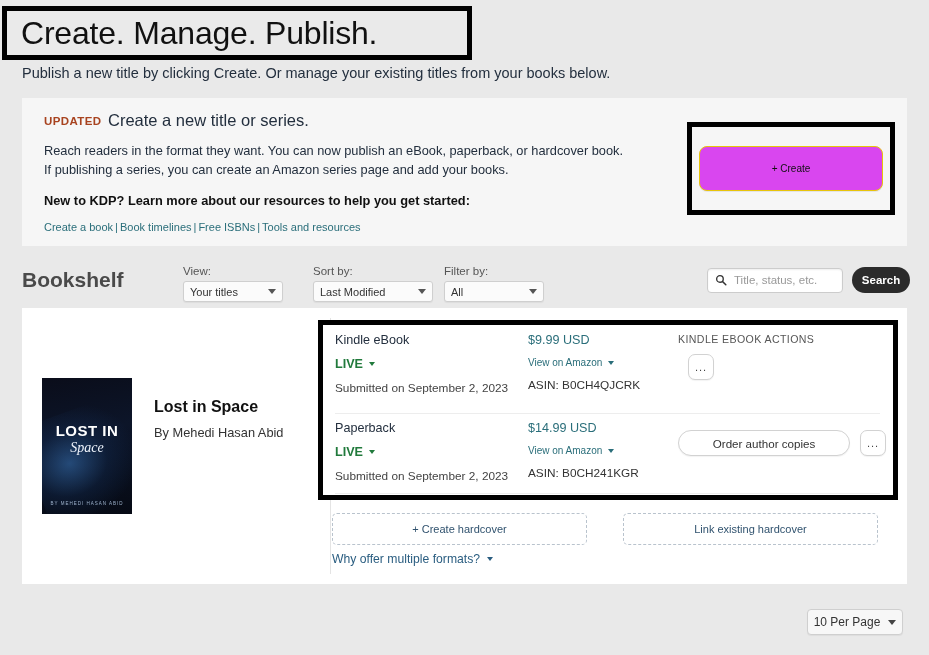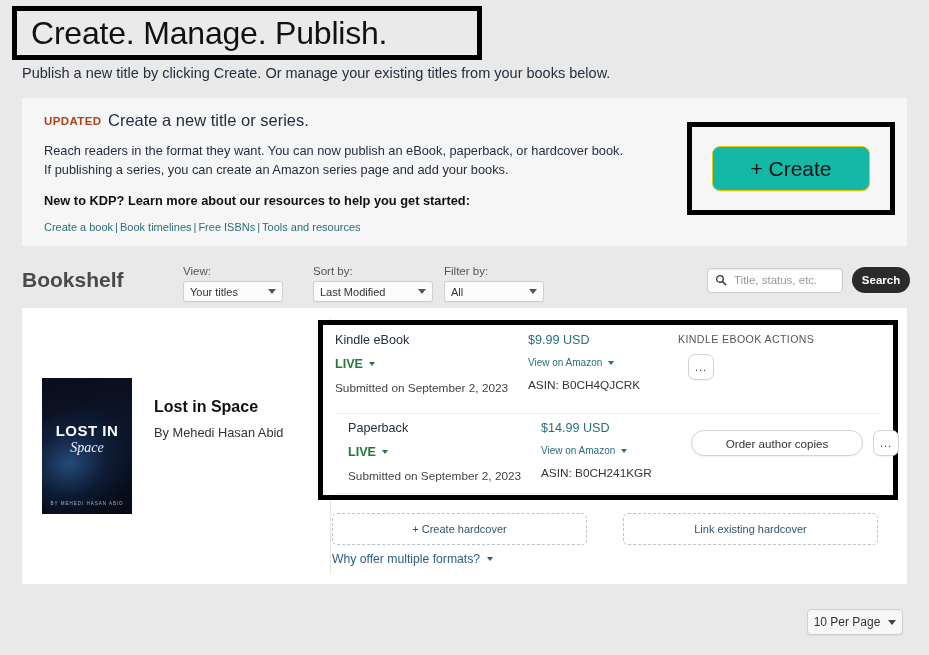--- a/index.html
+++ b/index.html
@@ -9,21 +9,21 @@
     background: #e9e9e9;
     font-family: "Liberation Sans", sans-serif;
     color: #232f3e;
     overflow: hidden;
     position: relative;
   }
 
   
   .hero-wrap { position:absolute; left:0; top:0; width:929px; }
   .hero-box {
-    position:absolute; left:12px; top:6px;
+    position:absolute; left:2px; top:6px;
     width: 470px; height: 54px;
     border: 5px solid #000;
     background: #eaeaea;
     display:flex; align-items:center;
   }
   .hero-title {
     font-size: 32px; font-weight: 400; color:#111;
     padding-left: 14px; letter-spacing: -0.2px;
     white-space: nowrap;
   }
@@ -62,24 +62,24 @@
   .card-links a { color:#2a6e7a; text-decoration:none; }
   .card-links .sep { color:#2a6e7a; padding: 0 2px; }
 
   .create-annot {
     position:absolute; left:665px; top:24px;
     width: 208px; height: 93px;
     border: 5px solid #000; background: #f6f6f6;
     display:flex; align-items:center; justify-content:center;
   }
   .create-btn {
-    width: 158px; height: 45px;
-    background: #14b8a6; border: 1px solid #e8c40a;
+    width: 184px; height: 45px;
+    background: #d946ef; border: 1px solid #e8c40a;
     border-radius: 8px;
-    font-size: 21px; color:#111; cursor:pointer;
+    font-size: 10px; color:#111; cursor:pointer;
     font-family:"Liberation Sans", sans-serif;
     box-shadow: 0 1px 0 rgba(0,0,0,.07);
   }
 
   
   .shelf-title {
     position:absolute; left:22px; top:268px;
     font-size: 21px; font-weight: 700; color:#4a4a4a;
   }
   .ctrl { position:absolute; }
@@ -326,21 +326,21 @@
       <div class="c3">
         <div class="act-label">KINDLE EBOOK ACTIONS</div>
         <div class="act-btns">
           <button class="dots-btn">...</button>
         </div>
       </div>
     </div>
 
     <div class="hdiv" style="top:88px;"></div>
 
-    <div class="fmt-row" style="top:96px;margin-left:13px;">
+    <div class="fmt-row" style="top:96px;">
       <div class="c1">
         <div class="fmt-name">Paperback</div>
         <div class="fmt-status">
           <span>LIVE</span>
           <span class="chev sm"></span>
         </div>
         <div class="fmt-sub">Submitted on September 2, 2023</div>
       </div>
       <div class="c2">
         <div class="fmt-price">$14.99 USD</div>

